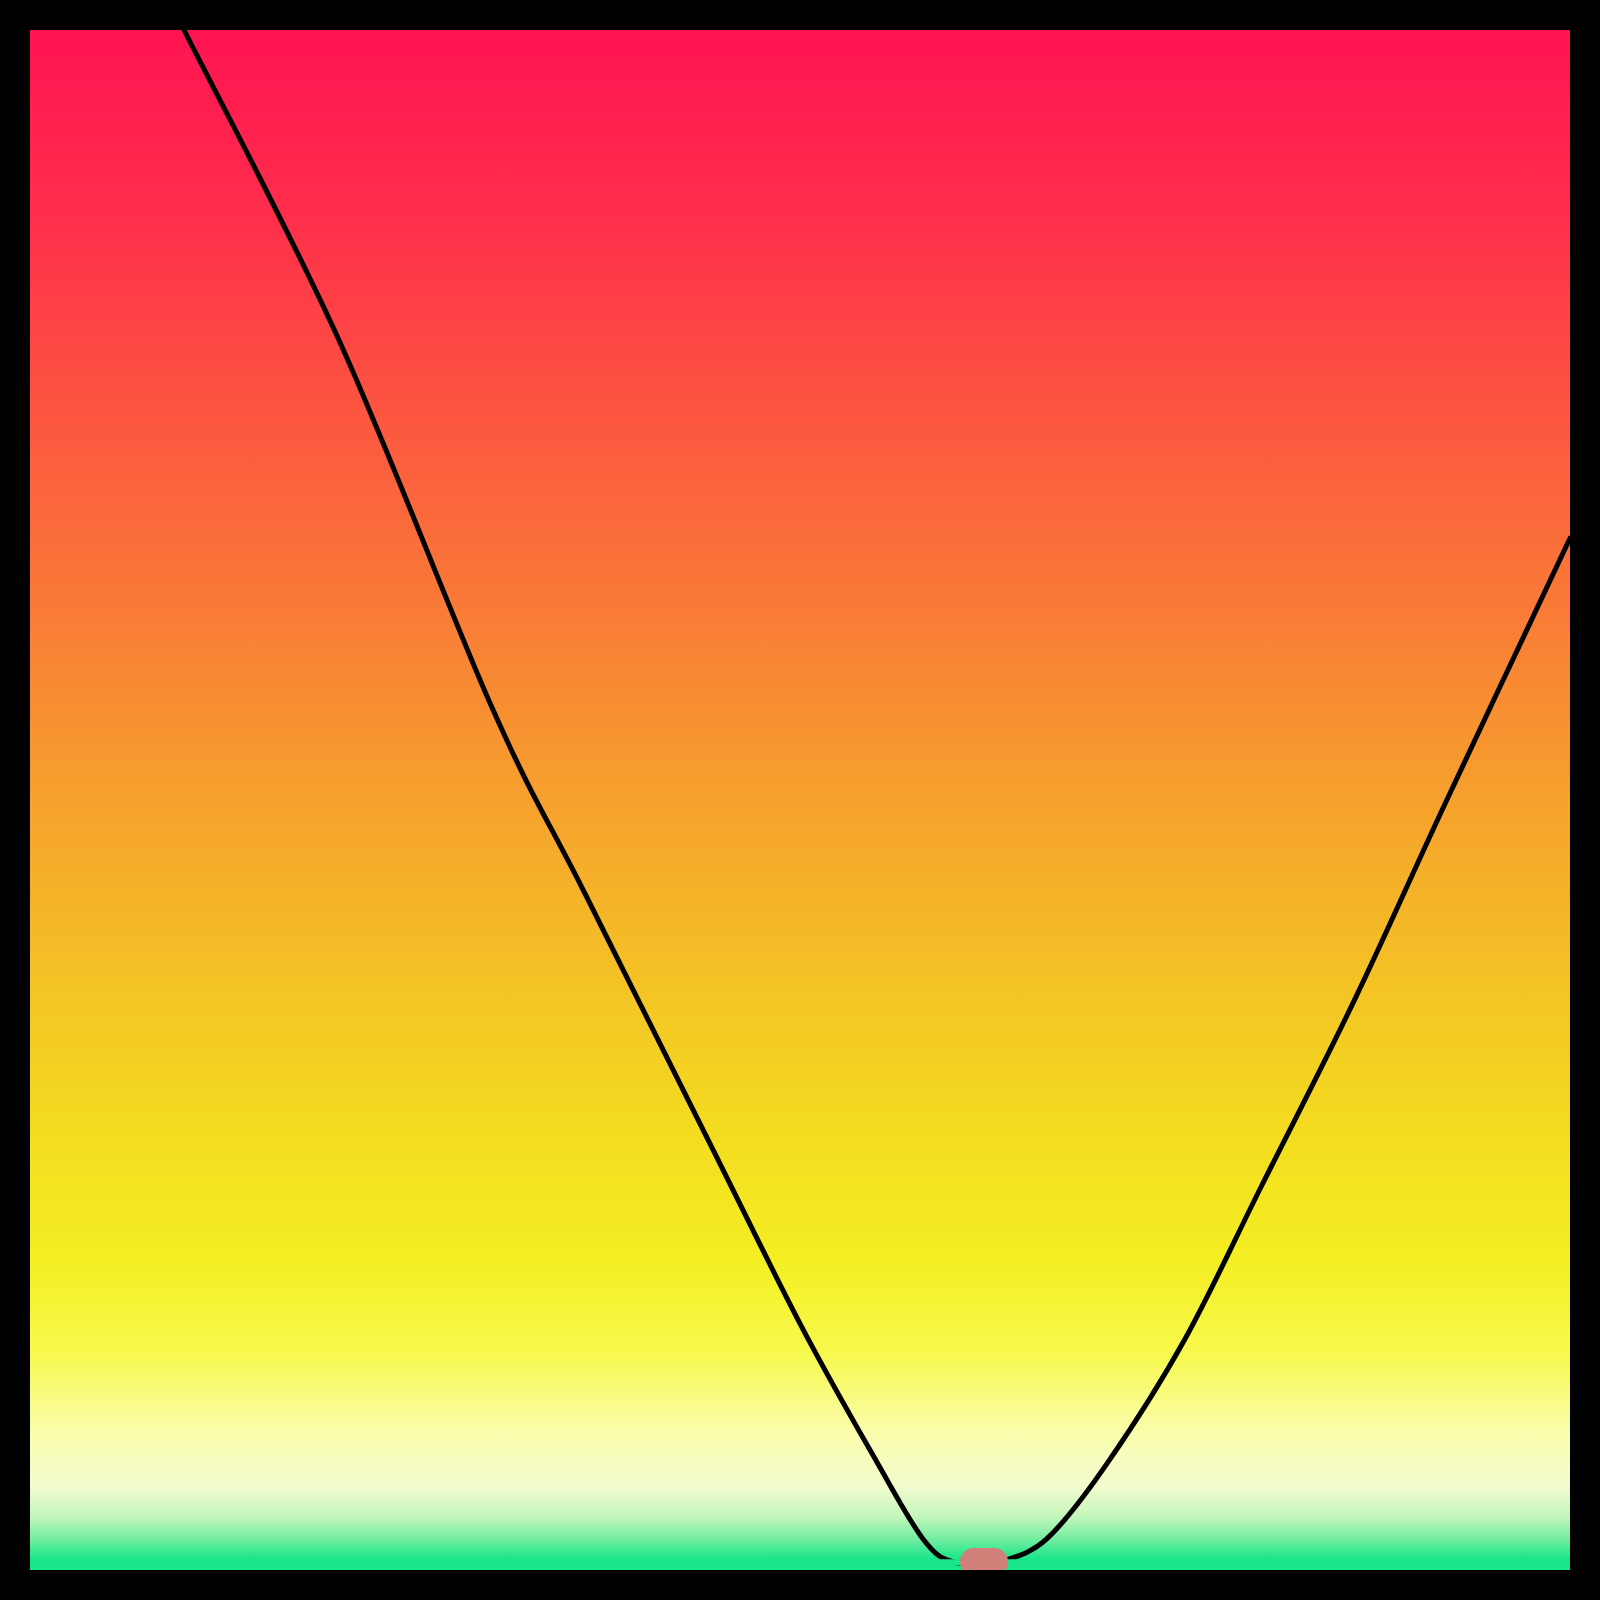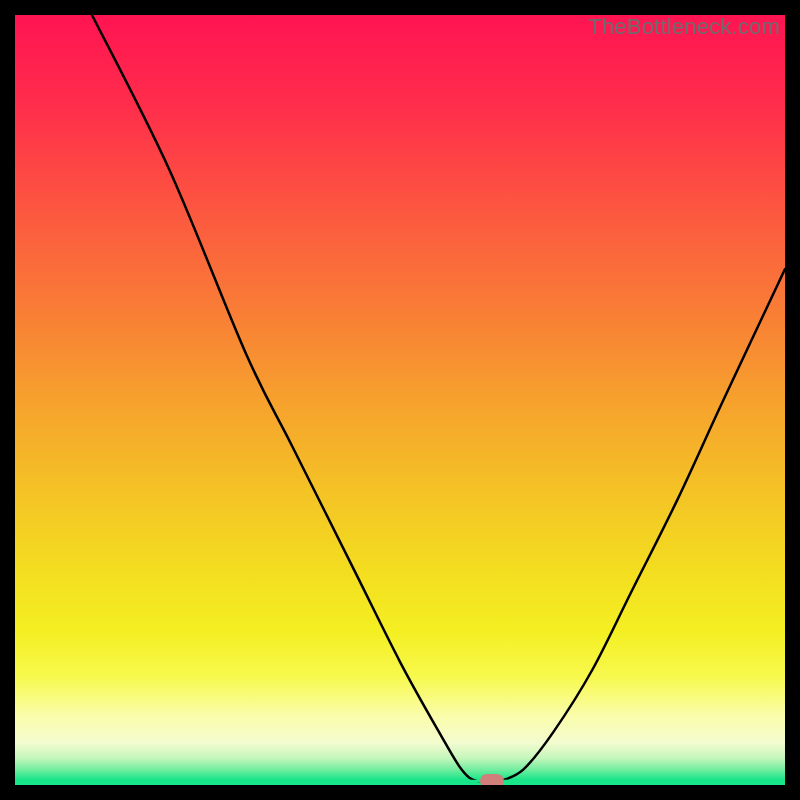--- a/index.html
+++ b/index.html
@@ -82,14 +82,13 @@
 
     <svg class="curve" width="770" height="770" viewBox="0 0 770 770" preserveAspectRatio="none">
       <path d="M 77.0 0.0 C 89.8 25.7, 128.3 97.5, 154.0 154.0 C 179.7 210.5, 210.5 292.6, 231.0 338.8 C 251.5 385.0, 259.2 395.3, 277.2 431.2 C 295.2 467.1, 320.8 518.5, 338.8 554.4 C 356.8 590.3, 370.9 619.8, 385.0 646.8 C 399.1 673.8, 413.2 698.1, 423.5 716.1 C 433.8 734.1, 440.2 746.3, 446.6 754.6 C 453.0 762.9, 455.6 764.2, 462.0 766.1 C 468.4 768.1, 481.3 766.1, 485.1 766.1" fill="none" stroke-width="2.5" stroke-linecap="round" stroke-linejoin="round" stroke="#000000"></path>
       <path d="M 485.1 766.1 C 489.0 764.2, 499.2 762.9, 508.2 754.6 C 517.2 746.3, 527.5 732.8, 539.0 716.1 C 550.5 699.4, 564.7 677.6, 577.5 654.5 C 590.3 631.4, 601.9 605.7, 616.0 577.5 C 630.1 549.3, 646.8 517.2, 662.2 485.1 C 677.6 453.0, 690.4 423.5, 708.4 385.0 C 726.4 346.5, 759.7 275.9, 770.0 254.1" fill="none" stroke-width="2.5" stroke-linecap="round" stroke-linejoin="round" stroke="#000000"></path>
       <line x1="0" x2="770" stroke-width="3" y1="766.15" y2="766.15" stroke="#19e589"></line>
     </svg>
 
     <div class="marker" style="left: 477.4px; top: 766.15px; background: rgb(208, 128, 121); width: 24px; height: 14px; border-radius: 7px;"></div>
   </div>
 
-  <div class="watermark">TheBottleneck.com</div>
 </div>
 
 </body></html>

